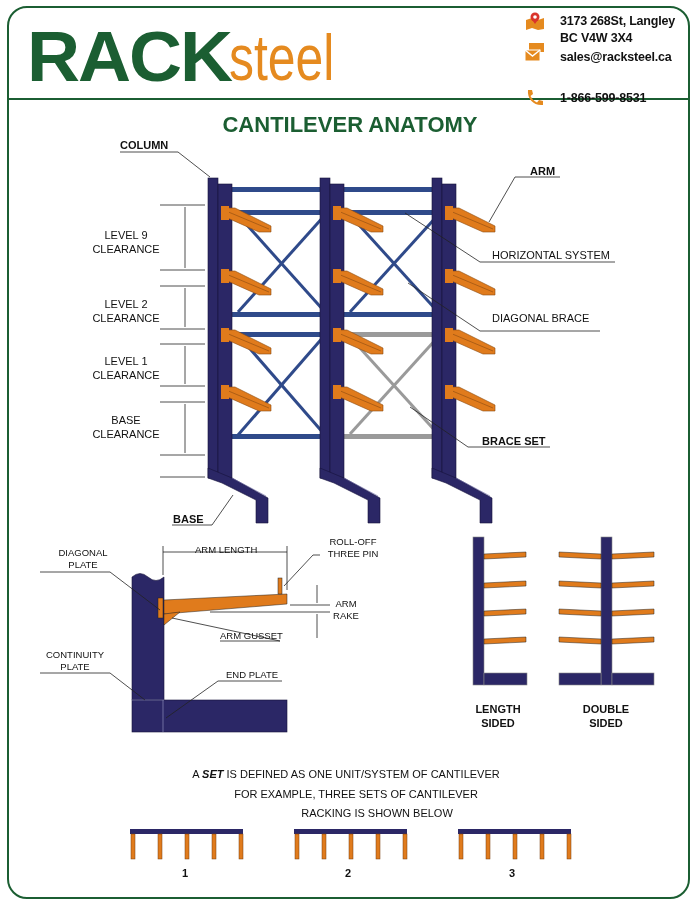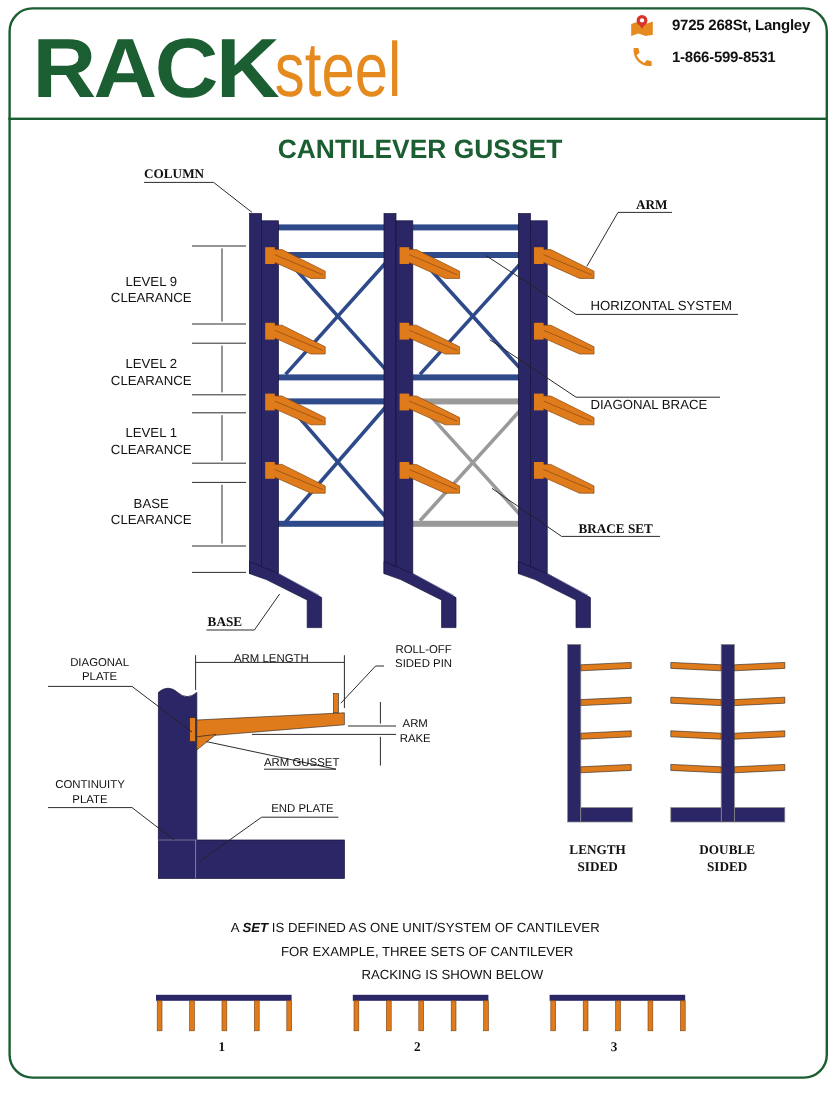--- a/index.html
+++ b/index.html
@@ -8,21 +8,21 @@
   .header-rule { position:absolute; left:7px; top:98px; width:683px; height:2px; background:#1b5e32; }
   .logo { position:absolute; left:27px; top:12px; height:80px; display:flex; align-items:flex-end;text-align:right; }
   .logo-rack { font-family:"Liberation Sans", sans-serif; font-weight:bold; font-size:70px; color:#1b5e32; letter-spacing:-2px; line-height:70px; transform:scaleX(1.05); transform-origin:left bottom; }
   .logo-steel { font-family:"Liberation Sans Narrow","Liberation Sans", sans-serif; font-size:64px; color:#e58a1f; line-height:68px; margin-left:8px; transform:scaleX(0.78); transform-origin:left bottom; }
   .contact { position:absolute; left:524px; top:12px; width:170px; }
   .contact-row { display:flex; align-items:center; height:17px; }
   .contact-icon { width:22px; height:18px; display:inline-block; margin-right:14px; }
   .contact-text { font-family:"Liberation Sans", sans-serif; font-weight:bold; font-size:12.5px; color:#111; letter-spacing:-0.2px; }
   .title { position:absolute; left:0; width:700px; top:112px; text-align:center; font-weight:bold; font-size:22px; color:#1b5e32; }
   .lbl { position:absolute; font-size:11px; color:#111; line-height:14px; white-space:nowrap; }
-  .lbl.b { font-weight:bold;font-family:Liberation Serif, serif; }
+  .lbl.b { font-weight:bold; }
   .lbl.c { text-align:center; }
   .lbl.sm { font-size:9.5px; line-height:12px; }
   svg.main { position:absolute; left:0; top:0; }
   .set-text { position:absolute; left:0; width:700px; text-align:center; font-size:11px; color:#111; }
 </style>
 </head>
 <body>
 
 <div class="frame"></div>
 <div class="header-rule"></div>
@@ -35,33 +35,47 @@
 <div class="contact">
   <div class="contact-row">
     <span class="contact-icon">
       <svg width="22" height="18" viewBox="0 0 22 18">
         <path d="M2 8 L8 6 L14 8 L20 6 L20 17 L14 18 L8 16 L2 18 Z" fill="#e58a1f"></path>
         <circle cx="11" cy="5" r="4.5" fill="#d9342b"></circle>
         <circle cx="11" cy="5" r="1.8" fill="#fff"></circle>
         <path d="M7.5 7 L11 12 L14.5 7 Z" fill="#d9342b"></path>
       </svg>
     </span>
-    <span class="contact-text">9725 268St, Langley</span>
-  </div>
-  <div class="contact-row" style="margin-top:10px">
+    <span class="contact-text">3173 268St, Langley</span>
+  </div>
+  <div class="contact-row">
+    <span class="contact-icon"></span>
+    <span class="contact-text">BC V4W 3X4</span>
+  </div>
+  <div class="contact-row" style="margin-top:2px">
+    <span class="contact-icon" style="margin-top:-14px">
+      <svg width="22" height="22" viewBox="0 0 22 22">
+        <rect x="5" y="2" width="15" height="9" fill="#e58a1f"></rect>
+        <rect x="1" y="9" width="15" height="11" fill="#e58a1f" stroke="#fff" stroke-width="1"></rect>
+        <path d="M1 9 L8.5 15 L16 9" fill="none" stroke="#fff" stroke-width="1.5"></path>
+      </svg>
+    </span>
+    <span class="contact-text">sales@racksteel.ca</span>
+  </div>
+  <div class="contact-row" style="margin-top:24px">
     <span class="contact-icon">
       <svg width="22" height="18" viewBox="0 0 22 18">
         <path d="M4 1 L8 1 L9 5 L6.5 7 C8 10 10 12 13 13.5 L15 11 L19 12 L19 16 C10 17 3 10 4 1 Z" fill="#e58a1f"></path>
       </svg>
     </span>
     <span class="contact-text">1-866-599-8531</span>
   </div>
 </div>
 
-<div class="title">CANTILEVER GUSSET</div>
+<div class="title">CANTILEVER ANATOMY</div>
 
 <svg class="main" width="700" height="913" viewBox="0 0 700 913">
   <defs>
     <g id="ibeam-arm">
       <polygon points="0,0 12,0 48,18 48,24 36,24 0,8" fill="#e07b1c" stroke="#8a4a10" stroke-width="0.6"></polygon>
       <polyline points="3,3 46,21" stroke="#8a4a10" stroke-width="0.6" fill="none"></polyline>
       <rect x="-2" y="-2" width="8" height="14" fill="#e07b1c"></rect>
     </g>
     <g id="col-unit">
       <rect x="0" y="0" width="10" height="300" fill="#2b2766" stroke="#15123a" stroke-width="0.6"></rect>
@@ -209,21 +223,21 @@
       <rect x="486" y="834" width="4" height="25" fill="#e07b1c" stroke="#7a3e0c" stroke-width="0.5"></rect>
       <rect x="513" y="834" width="4" height="25" fill="#e07b1c" stroke="#7a3e0c" stroke-width="0.5"></rect>
       <rect x="540" y="834" width="4" height="25" fill="#e07b1c" stroke="#7a3e0c" stroke-width="0.5"></rect>
       <rect x="567" y="834" width="4" height="25" fill="#e07b1c" stroke="#7a3e0c" stroke-width="0.5"></rect>
     </g>
 </svg>
 
 <div class="lbl b" style="left:120px;top:138px">COLUMN</div>
 <div class="lbl b" style="left:530px;top:164px">ARM</div>
 <div class="lbl" style="left:492px;top:248px">HORIZONTAL SYSTEM</div>
-<div class="lbl" style="left:492px;top:331px">DIAGONAL BRACE</div>
+<div class="lbl" style="left:492px;top:311px">DIAGONAL BRACE</div>
 <div class="lbl b" style="left:482px;top:434px">BRACE SET</div>
 <div class="lbl b" style="left:173px;top:512px">BASE</div>
 
 <div class="lbl c" style="left:86px;top:228px;width:80px">
   <div>LEVEL 9</div>
   <div>CLEARANCE</div>
 </div>
 <div class="lbl c" style="left:86px;top:297px;width:80px">
   <div>LEVEL 2</div>
   <div>CLEARANCE</div>
@@ -233,21 +247,21 @@
   <div>CLEARANCE</div>
 </div>
 <div class="lbl c" style="left:86px;top:413px;width:80px">
   <div>BASE</div>
   <div>CLEARANCE</div>
 </div>
 
 <div class="lbl sm" style="left:195px;top:544px">ARM LENGTH</div>
 <div class="lbl sm c" style="left:318px;top:536px;width:70px">
   <div>ROLL-OFF</div>
-  <div>SIDED PIN</div>
+  <div>THREE PIN</div>
 </div>
 <div class="lbl sm c" style="left:48px;top:547px;width:70px">
   <div>DIAGONAL</div>
   <div>PLATE</div>
 </div>
 <div class="lbl sm c" style="left:326px;top:598px;width:40px">
   <div>ARM</div>
   <div>RAKE</div>
 </div>
 <div class="lbl sm" style="left:220px;top:630px">ARM GUSSET</div>

